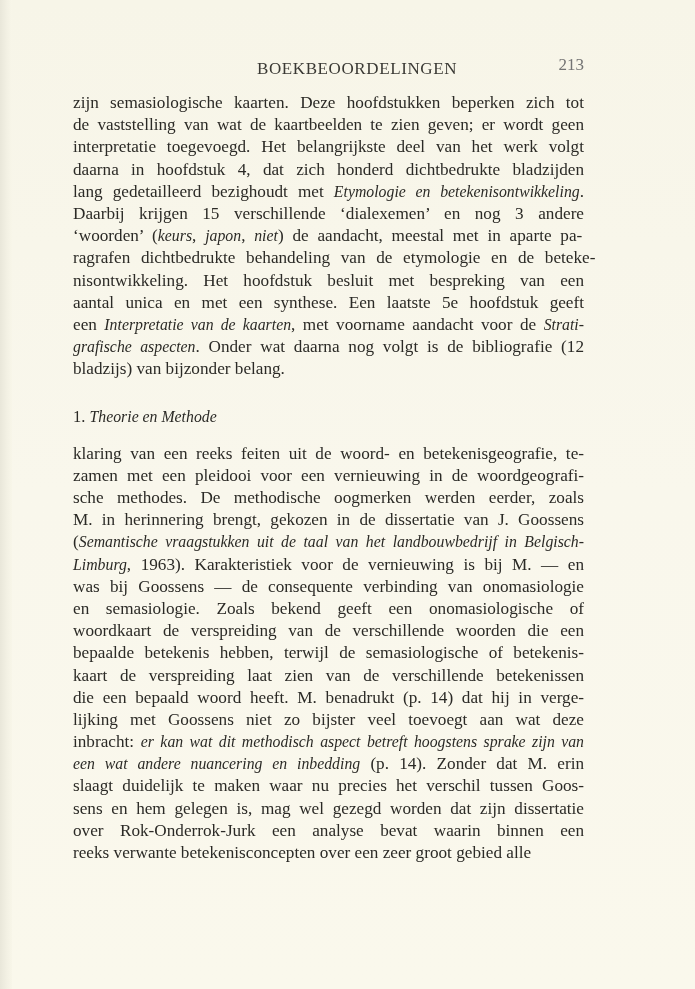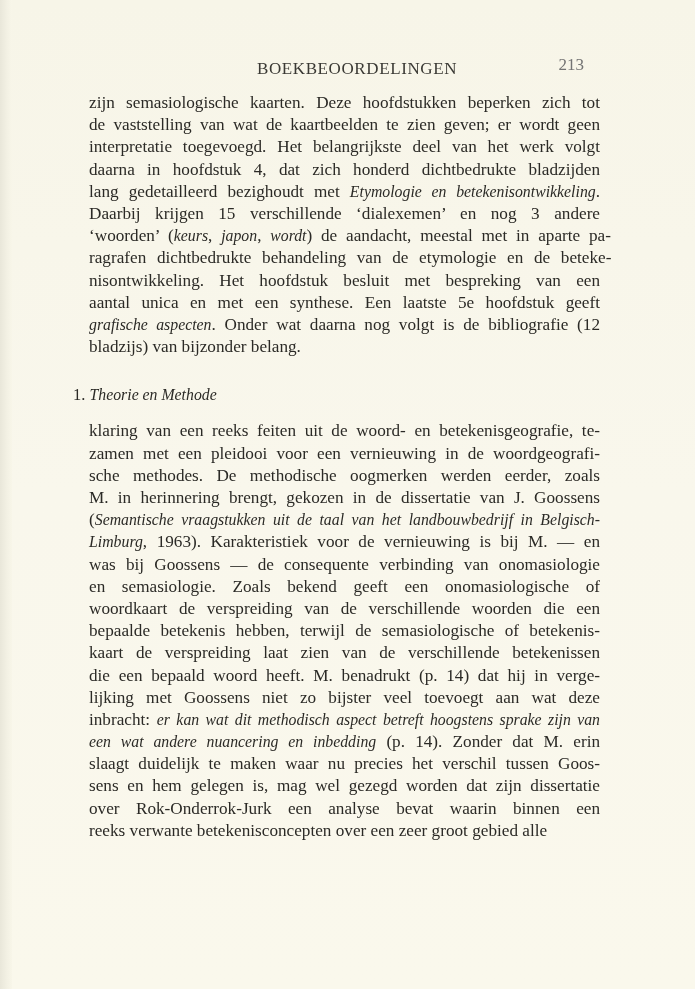--- a/index.html
+++ b/index.html
@@ -60,21 +60,20 @@
       width: 511px;
     }
     .line {
       display: block;
       height: 22.2px;
       line-height: 22.2px;
       font-size: 17.2px;
       white-space: nowrap;
       text-align: justify;
       text-align-last: justify;
-      margin-left: 16px;
     }
     .line.last {
       text-align-last: left;
     }
     .line.indent {
       padding-left: 16px;
     }
     .gap {
       height: 26px;
     }
@@ -105,24 +104,25 @@
 </div>
 
 <div class="content">
   <div id="p1">
       <span class="line" style="white-space: nowrap; text-align-last: left; text-align: left; word-spacing: 7px;"><span>zijn semasiologische kaarten. Deze hoofdstukken beperken zich tot</span></span>
       <span class="line" style="white-space: nowrap; text-align-last: left; text-align: left; word-spacing: 3.89347px;"><span>de vaststelling van wat de kaartbeelden te zien geven; er wordt geen</span></span>
       <span class="line" style="white-space: nowrap; text-align-last: left; text-align: left; word-spacing: 6.54297px;"><span>interpretatie toegevoegd. Het belangrijkste deel van het werk volgt</span></span>
       <span class="line" style="white-space: nowrap; text-align-last: left; text-align: left; word-spacing: 7.97266px;"><span>daarna in hoofdstuk 4, dat zich honderd dichtbedrukte bladzijden</span></span>
       <span class="line" style="white-space: nowrap; text-align-last: left; text-align: center; word-spacing: 5.79688px;"><span>lang gedetailleerd bezighoudt met </span><i>Etymologie en betekenisontwikkeling</i><span>.</span></span>
       <span class="line" style="white-space: nowrap; text-align-last: left; text-align: left; word-spacing: 10.2246px;"><span>Daarbij krijgen 15 verschillende ‘dialexemen’ en nog 3 andere</span></span>
-      <span class="line" style="white-space: nowrap; text-align-last: left; text-align: left; word-spacing: 4.48594px;"><span>‘woorden’ (</span><i>keurs</i><span>, </span><i>japon</i><span>, </span><i>wordt</i><span>) de aandacht, meestal met in aparte pa-</span></span>
+      <span class="line" style="white-space: nowrap; text-align-last: left; text-align: left; word-spacing: 4.48594px;"><span>‘woorden’ (</span><i>keurs</i><span>, </span><i>japon</i><span>, </span><i>niet</i><span>) de aandacht, meestal met in aparte pa-</span></span>
       <span class="line" style="white-space: nowrap; text-align-last: left; text-align: left; word-spacing: 6.36523px;"><span>ragrafen dichtbedrukte behandeling van de etymologie en de beteke-</span></span>
       <span class="line" style="white-space: nowrap; text-align-last: left; text-align: left; word-spacing: 10.9442px;"><span>nisontwikkeling. Het hoofdstuk besluit met bespreking van een</span></span>
       <span class="line" style="white-space: nowrap; text-align-last: left; text-align: left; word-spacing: 7.05px;"><span>aantal unica en met een synthese. Een laatste 5e hoofdstuk geeft</span></span>
+      <span class="line" style="white-space: nowrap; text-align-last: left; text-align: left; word-spacing: 3.20156px;"><span>een </span><i>Interpretatie van de kaarten</i><span>, met voorname aandacht voor de </span><i>Strati-</i></span>
       <span class="line" style="white-space: nowrap; text-align-last: left; text-align: left; word-spacing: 4.45469px;"><i>grafische aspecten</i><span>. Onder wat daarna nog volgt is de bibliografie (12</span></span>
       <span class="line last" style="text-align: left; text-align-last: left;"><span>bladzijs) van bijzonder belang.</span></span>
     </div>
   <div class="gap"></div>
   <div class="heading-line">
     <span>1.</span>
     <span class="it">Theorie en Methode</span>
   </div>
   <div class="gap-small"></div>
   <div id="p2">

